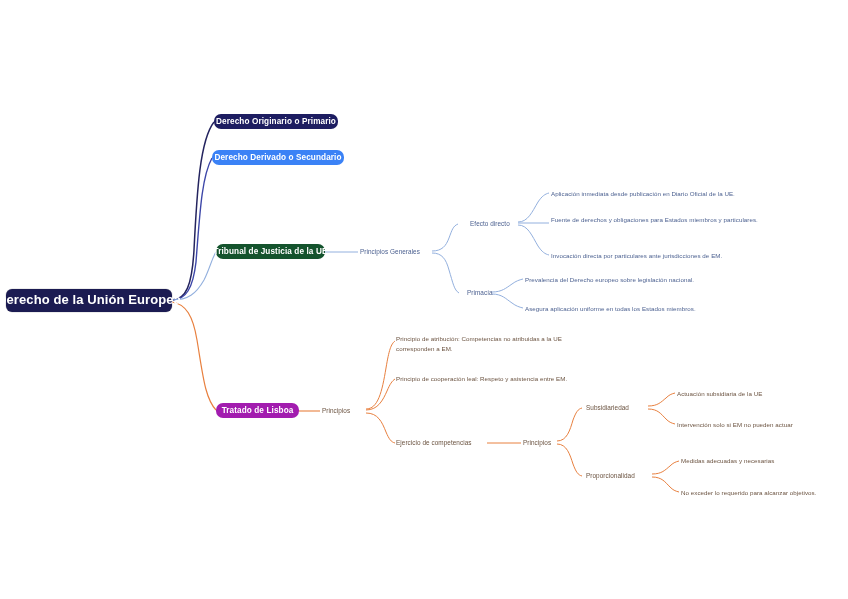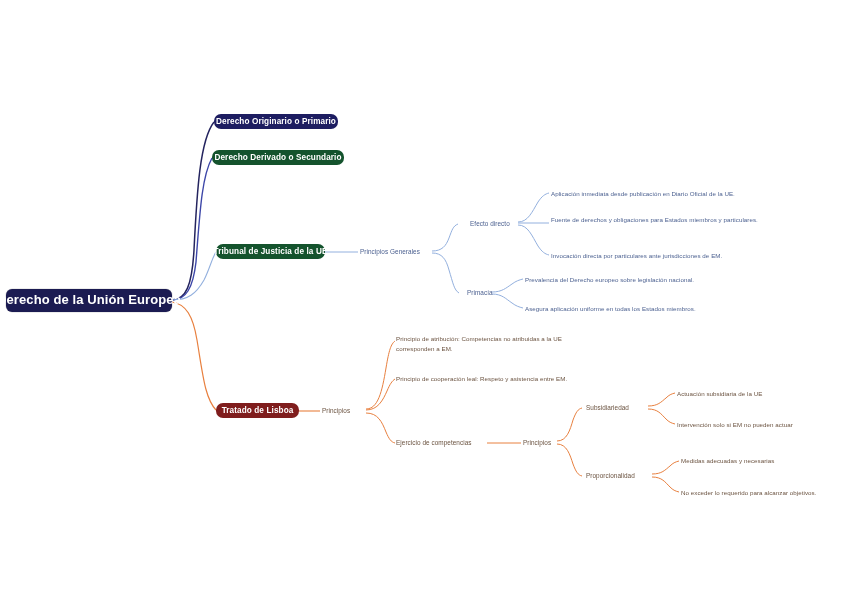--- a/index.html
+++ b/index.html
@@ -125,25 +125,25 @@
     <path d="M648,409 C658,409 661,414 666,419 C669,422 671,423 675,424" fill="none" stroke="#e8803f" stroke-width="1"></path>
 
     <path d="M652,474 C662,474 665,470 670,466 C673,463 675,462 679,461" fill="none" stroke="#e8803f" stroke-width="1"></path>
     <path d="M652,477 C662,477 665,482 670,487 C673,490 675,491 679,492" fill="none" stroke="#e8803f" stroke-width="1"></path>
   </svg>
 
   <div class="node pill root-node" style="left:6px; top:289px; width:166px; height:23px; background:#1b1b52;">Derecho de la Unión Europea</div>
 
   <div class="node pill lvl1-node" style="left:214px; top:114px; width:124px; height:15px; background:#1d1d61;">Derecho Originario o Primario</div>
 
-  <div class="node pill lvl1-node" style="left:212px; top:150px; width:132px; height:15px; background:#14532d;">Derecho Derivado o Secundario</div>
+  <div class="node pill lvl1-node" style="left:212px; top:150px; width:132px; height:15px; background:#3b82f6;">Derecho Derivado o Secundario</div>
 
   <div class="node pill lvl1-node" style="left:216px; top:244px; width:109px; height:15px; background:#14532d;">Tribunal de Justicia de la UE</div>
 
-  <div class="node pill lvl1-node" style="left:216px; top:403px; width:83px; height:15px; background:#7f1d1d;">Tratado de Lisboa</div>
+  <div class="node pill lvl1-node" style="left:216px; top:403px; width:83px; height:15px; background:#a21caf;">Tratado de Lisboa</div>
 
   <div class="node txt blue label-mid" style="left:360px; top:248px;">Principios Generales</div>
 
   <div class="node txt blue label-mid" style="left:470px; top:220px;">Efecto directo</div>
 
   <div class="node txt blue leaf" style="left:551px; top:189px; width:290px;">Aplicación inmediata desde publicación en Diario Oficial de la UE.</div>
 
   <div class="node txt blue leaf" style="left:551px; top:215px; width:230px;">Fuente de derechos y obligaciones para Estados miembros y particulares.</div>
 
   <div class="node txt blue leaf" style="left:551px; top:251px; width:290px;">Invocación directa por particulares ante jurisdicciones de EM.</div>

